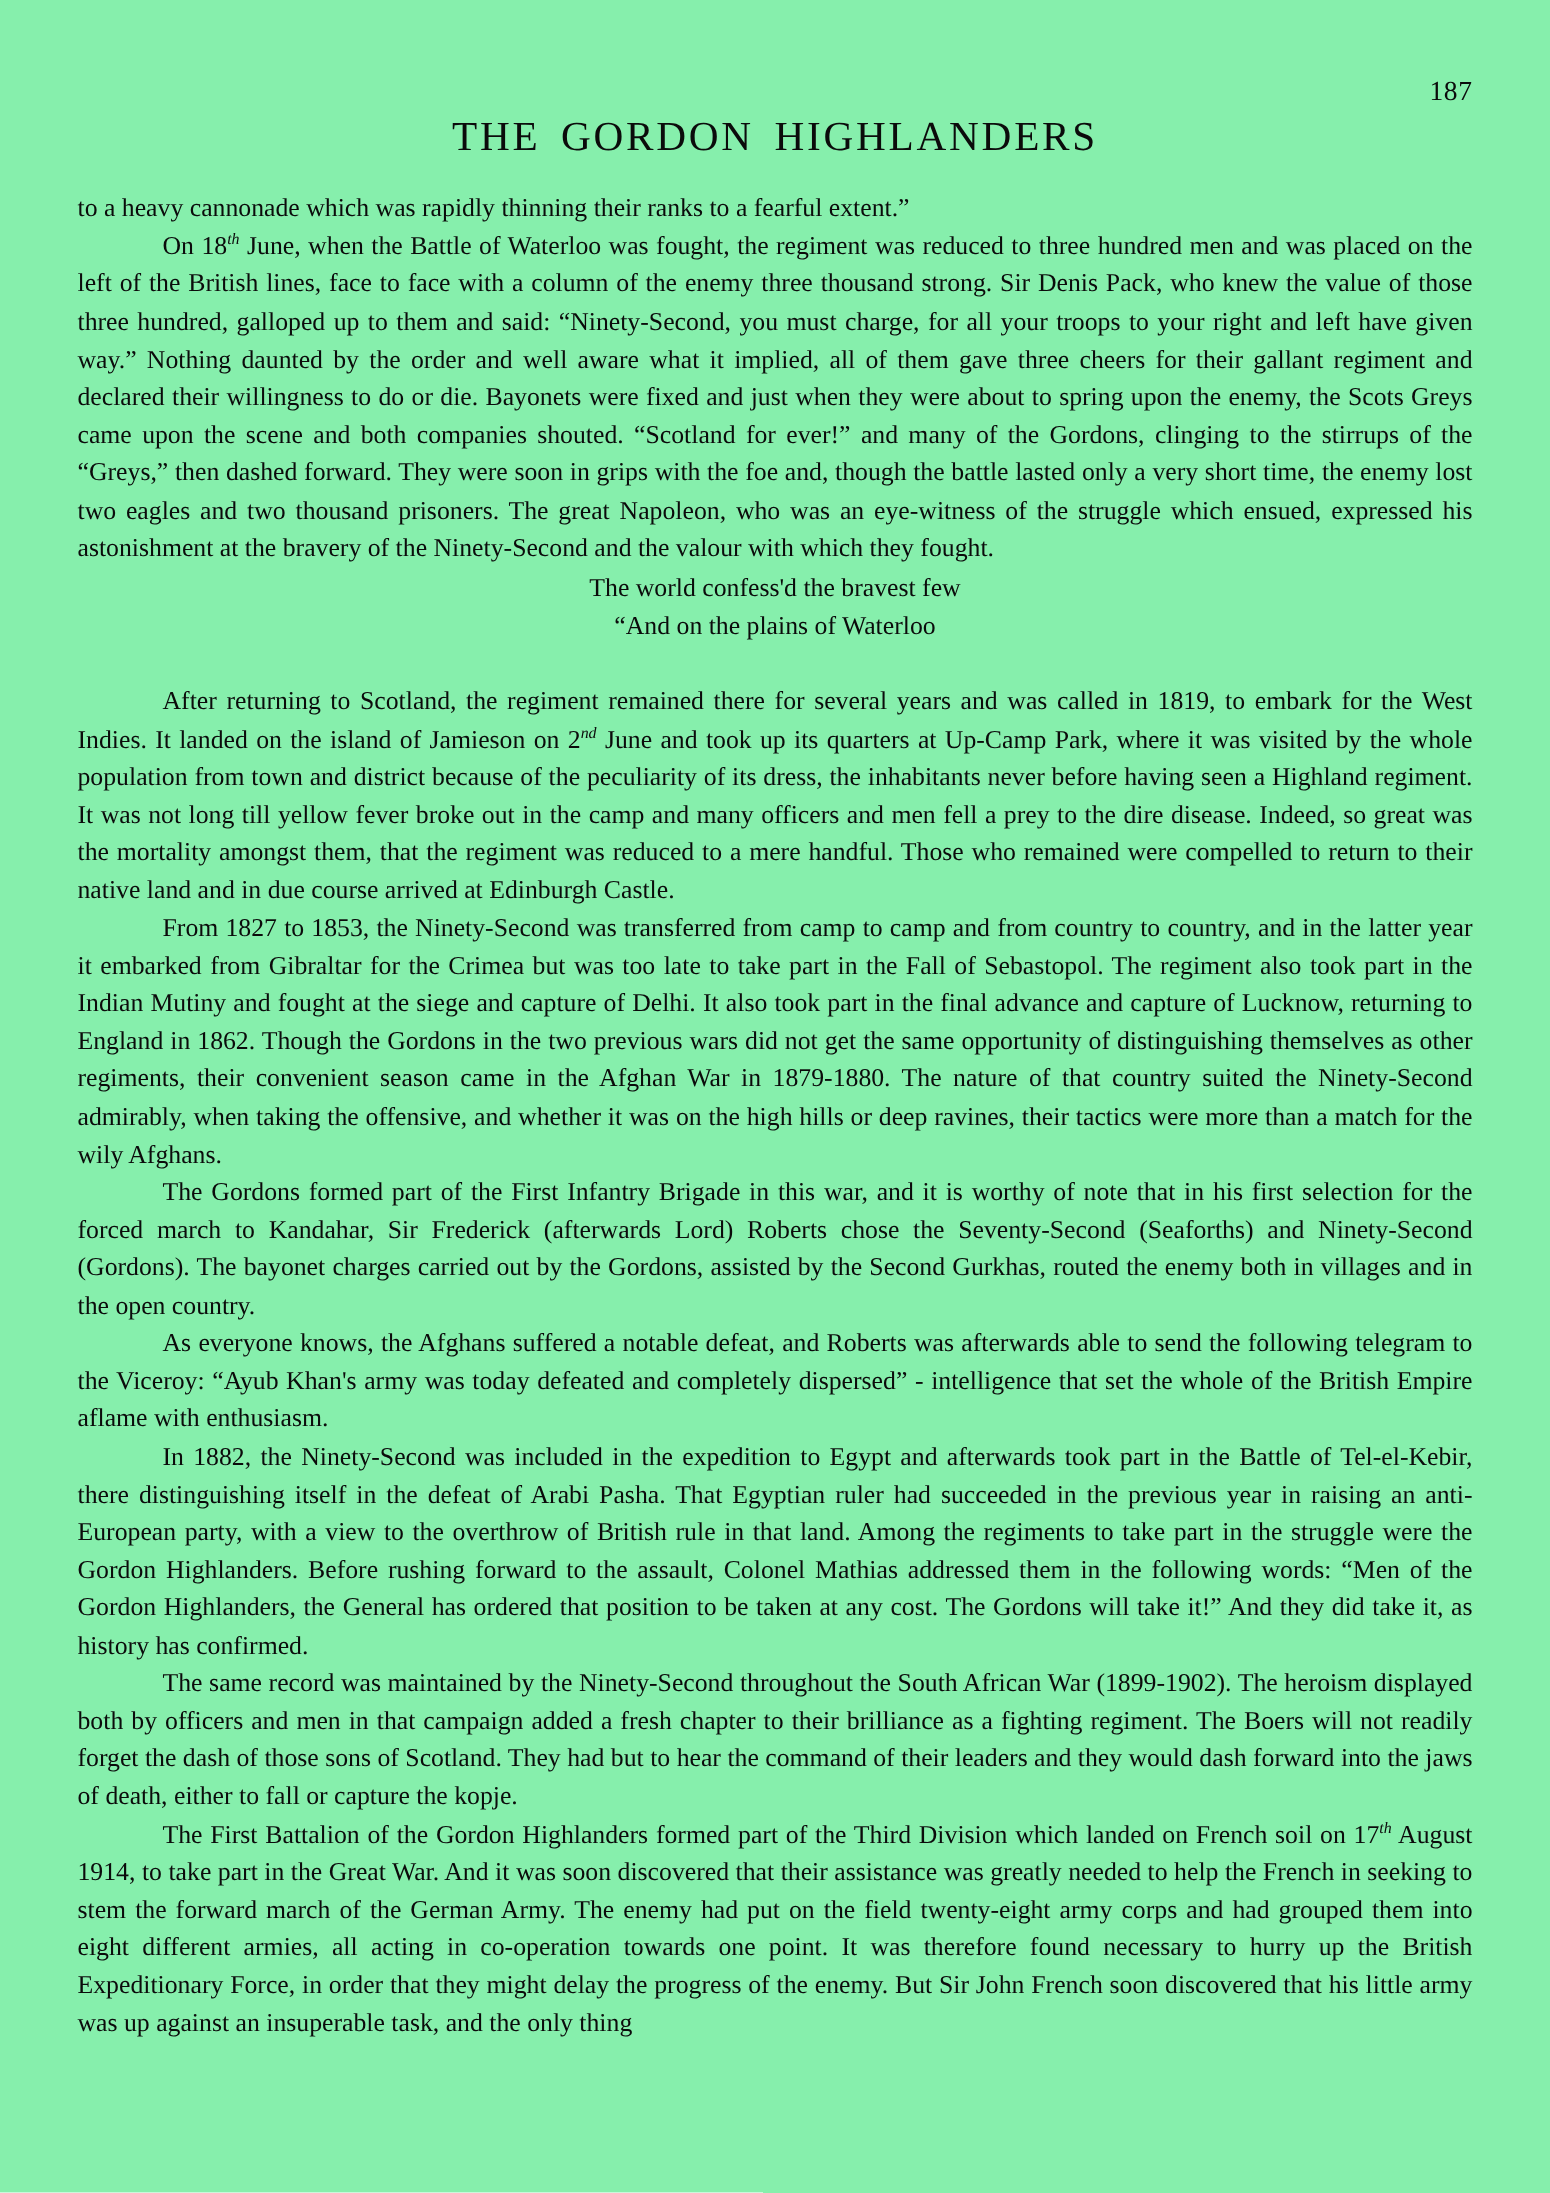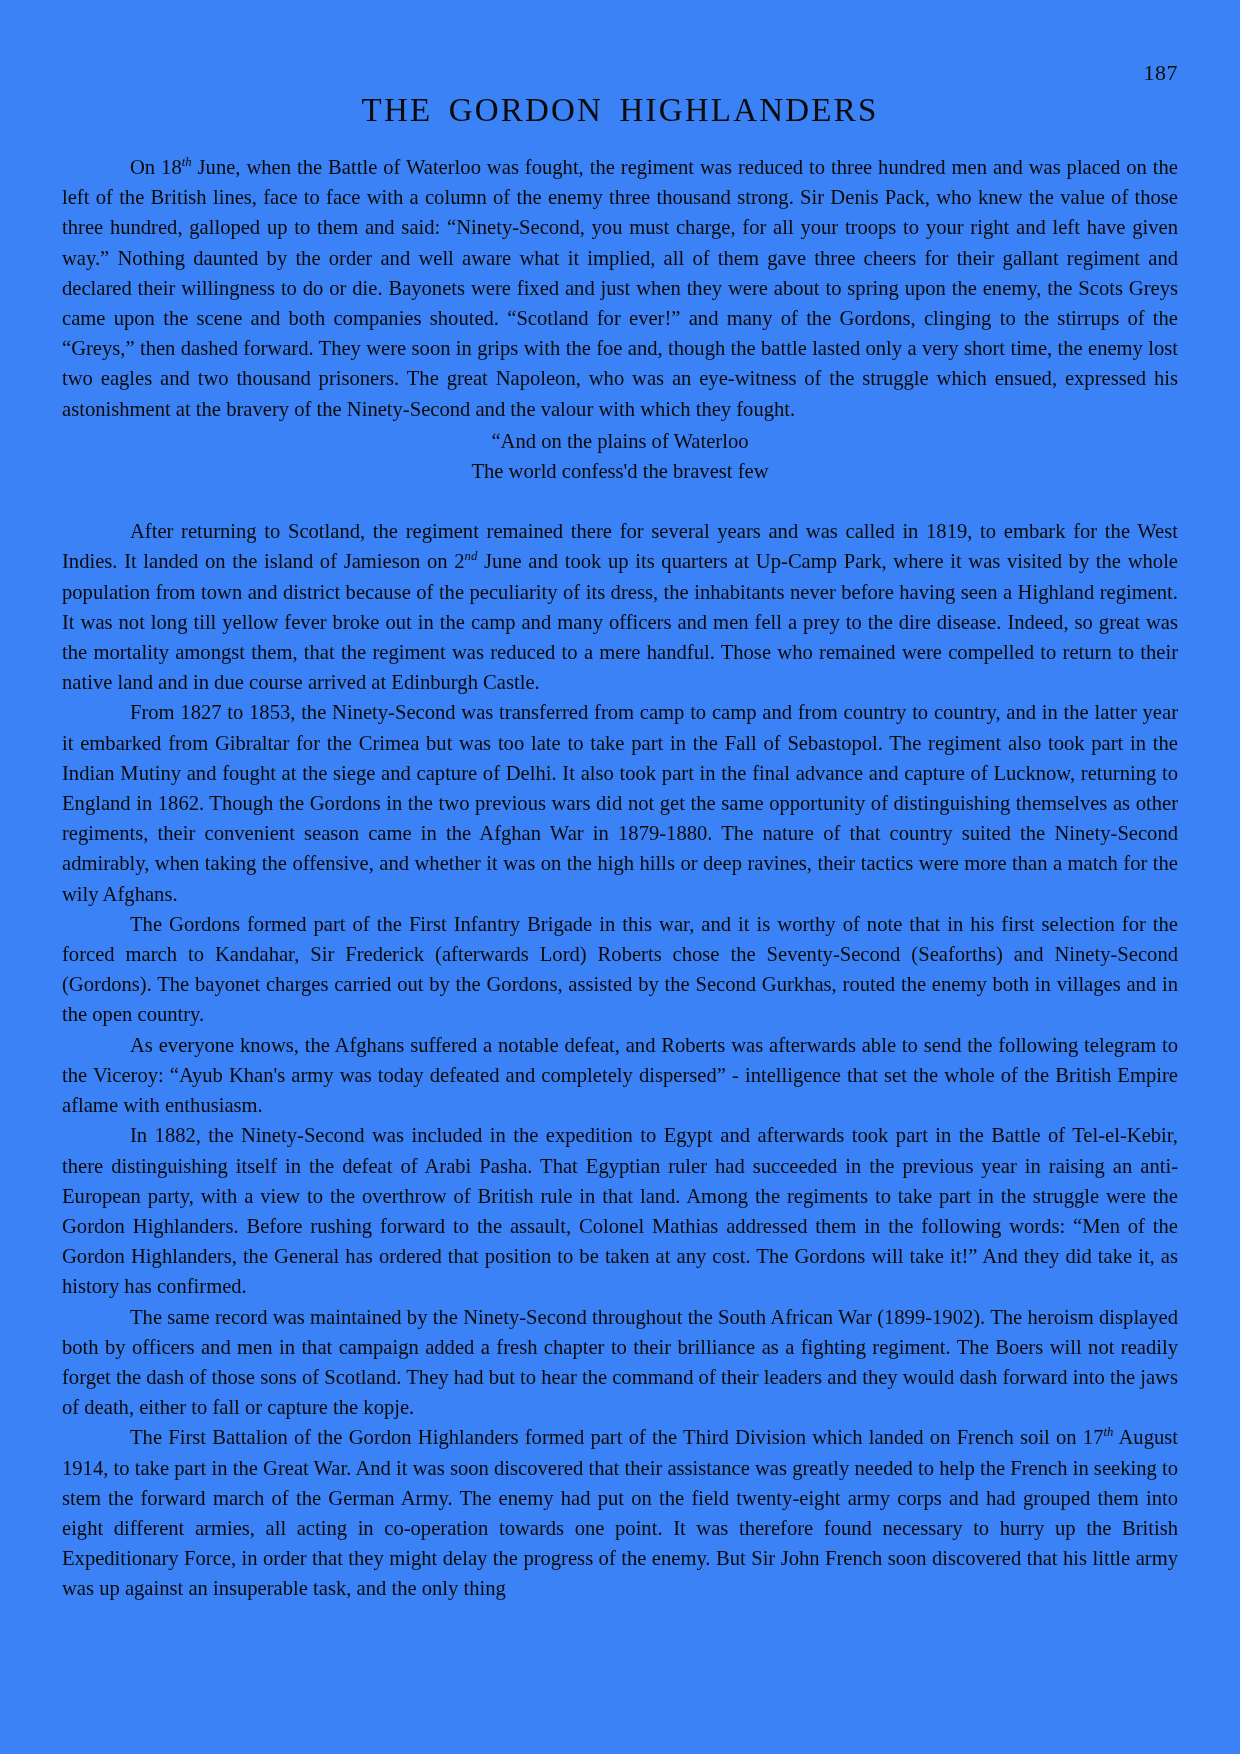--- a/index.html
+++ b/index.html
@@ -5,21 +5,21 @@
 <style>
   html, body {
     margin: 0;
     padding: 0;
     background: #ffffff;
   }
   .page {
     position: relative;
     width: 1240px;
     height: 1754px;
-    background: #3b82f6;
+    background: #86efac;
     box-sizing: border-box;
     font-family: "Liberation Serif", "DejaVu Serif", serif;
     color: #0b0b0b;
     overflow: hidden;
   }
   .page-number {
     position: absolute;
     top: 62px;
     right: 62px;
     font-size: 22px;
@@ -83,27 +83,28 @@
 <body>
 
 <div class="page">
 
   <div class="page-number">187</div>
 
   <div class="running-head">THE GORDON HIGHLANDERS</div>
 
   <div class="body">
 
+    <p>to a heavy cannonade which was rapidly thinning their ranks to a fearful extent.”</p>
 
     <p class="indent"><span>On 18</span><sup>th</sup><span> June, when the Battle of Waterloo was fought, the regiment was reduced to three hundred men and was placed on the left of the British lines, face to face with a column of the enemy three thousand strong.  Sir Denis Pack, who knew the value of those three hundred, galloped up to them and said: “Ninety-Second, you must charge, for all your troops to your right and left have given way.”  Nothing daunted by the order and well aware what it implied, all of them gave three cheers for their gallant regiment and declared their willingness to do or die.  Bayonets were fixed and just when they were about to spring upon the enemy, the Scots Greys came upon the scene and both companies shouted. “Scotland for ever!” and many of the Gordons, clinging to the stirrups of the “Greys,” then dashed forward.  They were soon in grips with the foe and, though the battle lasted only a very short time, the enemy lost two eagles and two thousand prisoners.  The great Napoleon, who was an eye-witness of the struggle which ensued, expressed his astonishment at the bravery of the Ninety-Second and the valour with which they fought.</span></p>
 
 
     <div class="verse">
+      <span class="verse-line">The world confess'd the bravest few</span>
       <span class="verse-line">“And on the plains of Waterloo</span>
-      <span class="verse-line">The world confess'd the bravest few</span>
     </div>
 
     <div class="gap-after-verse"></div>
 
 
     <p class="indent last-line-left"><span>After returning to Scotland, the regiment remained there for several years and was called in 1819, to embark for the West Indies.  It landed on the island of Jamieson on 2</span><sup>nd</sup><span> June and took up its quarters at Up-Camp Park, where it was visited by the whole population from town and district because of the peculiarity of its dress, the inhabitants never before having seen a Highland regiment.  It was not long till yellow fever broke out in the camp and many officers and men fell a prey to the dire disease.  Indeed, so great was the mortality amongst them, that the regiment was reduced to a mere handful.  Those who remained were compelled to return to their native land and in due course arrived at Edinburgh Castle.</span></p>
 
     <p class="indent last-line-left">From 1827 to 1853, the Ninety-Second was transferred from camp to camp and from country to country, and in the latter year it embarked from Gibraltar for the Crimea but was too late to take part in the Fall of Sebastopol.  The regiment also took part in the Indian Mutiny and fought at the siege and capture of Delhi.  It also took part in the final advance and capture of Lucknow, returning to England in 1862.  Though the Gordons in the two previous wars did not get the same opportunity of distinguishing themselves as other regiments, their convenient season came in the Afghan War in 1879-1880.  The nature of that country suited the Ninety-Second admirably, when taking the offensive, and whether it was on the high hills or deep ravines, their tactics were more than a match for the wily Afghans.</p>
 
     <p class="indent last-line-left">The Gordons formed part of the First Infantry Brigade in this war, and it is worthy of note that in his first selection for the forced march to Kandahar, Sir Frederick (afterwards Lord) Roberts chose the Seventy-Second (Seaforths) and Ninety-Second (Gordons).  The bayonet charges carried out by the Gordons, assisted by the Second Gurkhas, routed the enemy both in villages and in the open country.</p>

